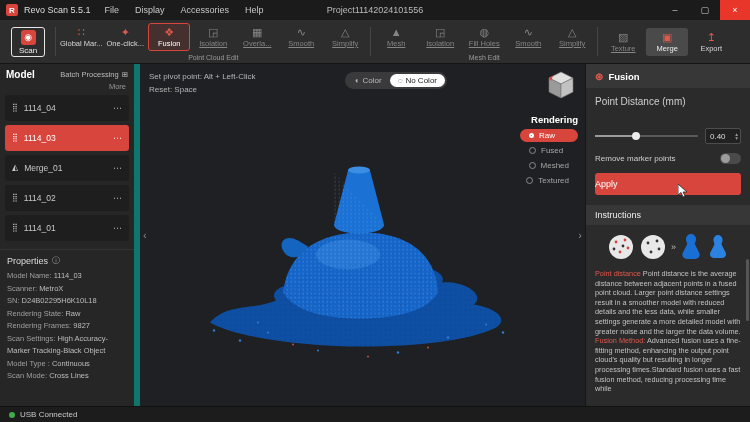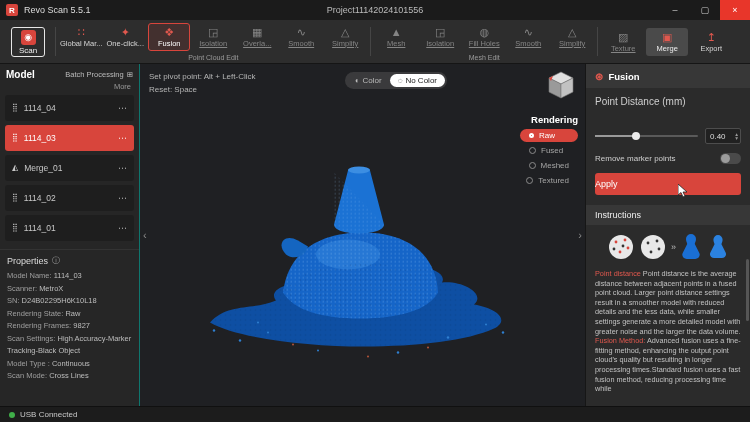--- a/index.html
+++ b/index.html
@@ -40,21 +40,21 @@
   .sel-red { border-color:#d8453c; background:rgba(216,69,60,.13); }
   .sel-red .ticon { color:#e0584e; } .sel-red .tlabel { color:#fff; }
   .sel-dark { background:#4a4a4a; }
   .sel-dark .ticon { color:#e0584e; } .sel-dark .tlabel { color:#eee; }
   .group-caption { font-size:7px; color:#9a9a9a; text-align:center; padding-bottom:2px; }
 
   
   .main { display:flex; height:342px; }
 
   
-  .sidebar { width:140px; background:#262626; border-right:1px solid #0f766e;
+  .sidebar { width:140px; background:#262626; border-right:6px solid #0f766e;
     display:flex; flex-direction:column; }
   .sb-head { display:flex; align-items:center; justify-content:space-between; padding:5px 6px 2px; }
   .sb-title { font-size:10px; color:#fff; font-weight:bold; }
   .batch { font-size:7.5px; color:#bbb; display:flex; align-items:center; gap:3px; }
   .more-row { text-align:right; padding:0 8px 4px; font-size:7.5px; color:#999; }
   .m-list { display:flex; flex-direction:column; gap:4px; padding:0 5px; }
   .m-item { height:26px; background:#1e1e1e; border-radius:3px; display:flex;
     align-items:center; gap:6px; padding:0 7px; color:#c8c8c8; }
   .m-item.sel { background:#d8453c; color:#fff; }
   .m-icon { font-size:8px; line-height:8px; }
@@ -124,20 +124,26 @@
     display:flex; align-items:center; gap:5px; padding:0 9px; }
   .gdot { width:6px; height:6px; border-radius:50%; background:#3fae49; }
   .usb { font-size:8px; color:#c8c8c8; }
 </style>
 </head>
 <body>
 
 <div class="titlebar">
   <div class="logo">R</div>
   <span class="app-title">Revo Scan 5.5.1</span>
+  <div class="menus">
+    <span>File</span>
+    <span>Display</span>
+    <span>Accessories</span>
+    <span>Help</span>
+  </div>
   <span class="proj">Project11142024101556</span>
   <div class="win">
     <div class="wbtn">–</div>
     <div class="wbtn">▢</div>
     <div class="wbtn close">×</div>
   </div>
 </div>
 
 <div class="toolbar">
   <div class="scan-area">

